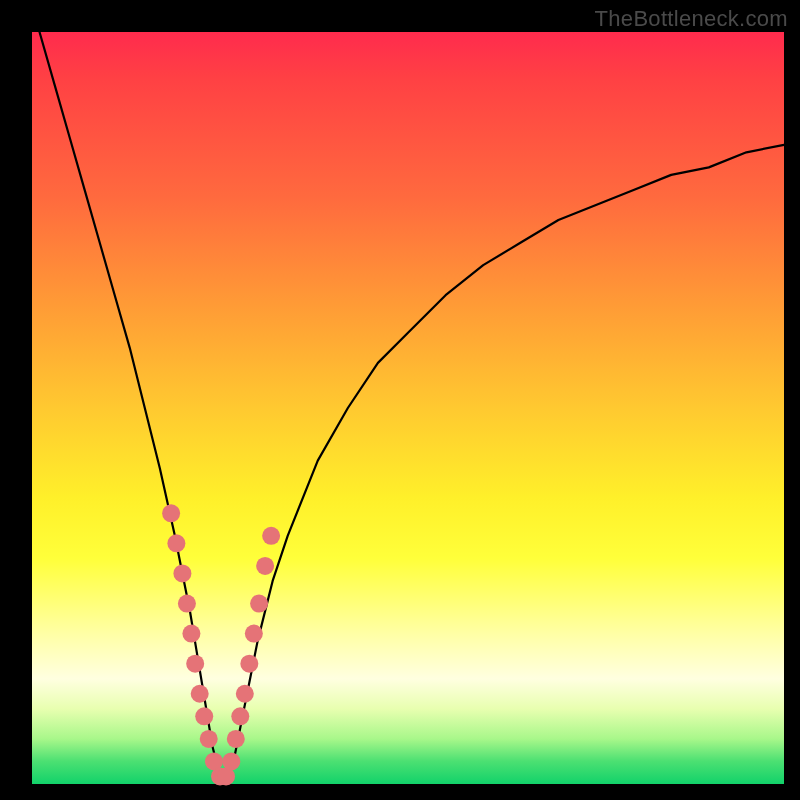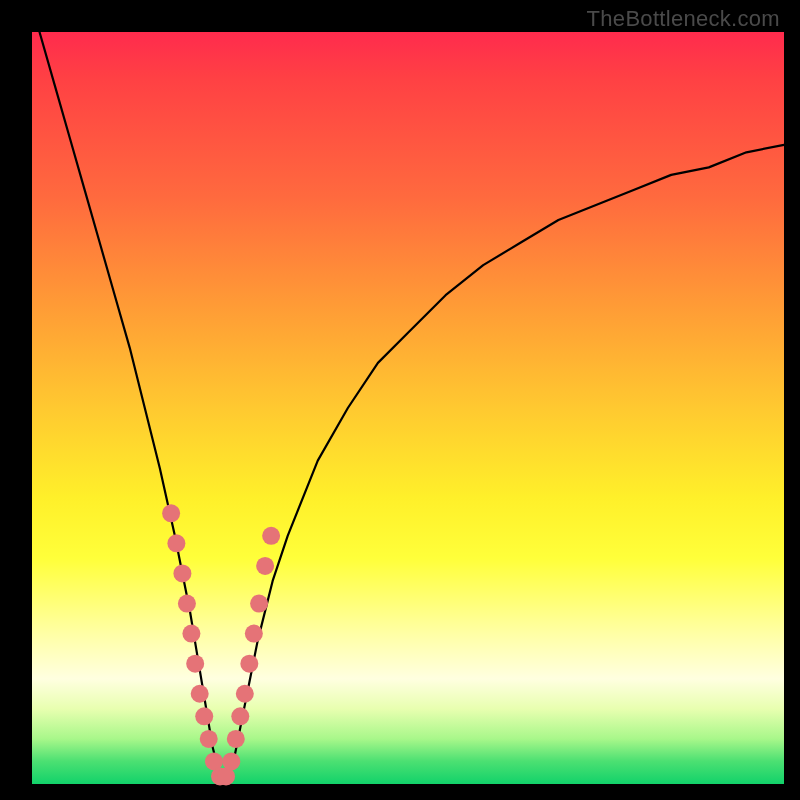--- a/index.html
+++ b/index.html
@@ -37,21 +37,21 @@
       #ffffe0 86%,
       #e8ffb0 90%,
       #a8f78a 94%,
       #4be072 97%,
       #12d26a 100%
     );
   }
   .watermark {
     position: absolute;
     top: 6px;
-    right: 20px;
+    right: 12px;
     color: #4a4a4a;
     font-size: 22px;
     font-weight: 500;
     letter-spacing: 0.3px;
     user-select: none;
   }
   svg.curve {
     position: absolute;
     left: 0;
     top: 0;

